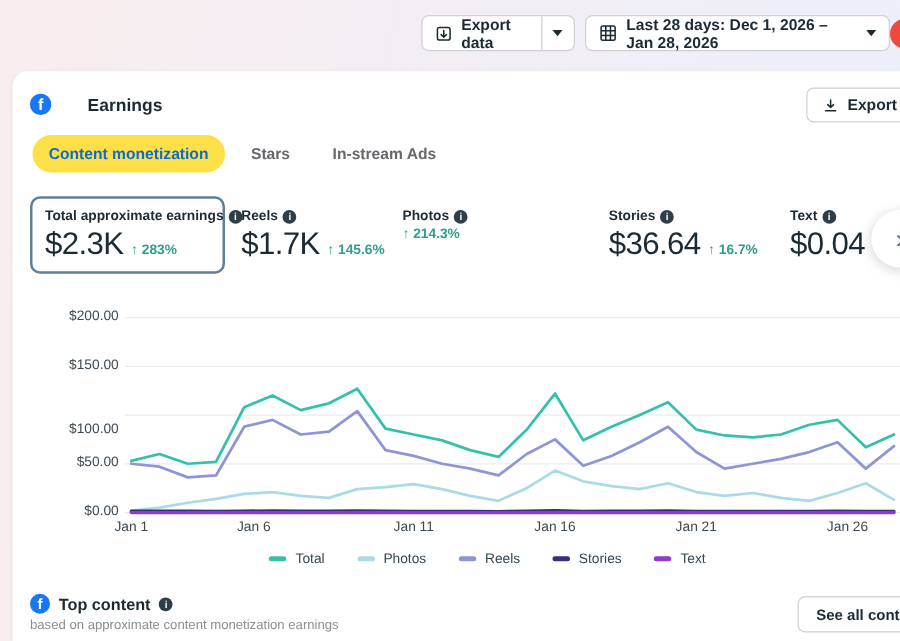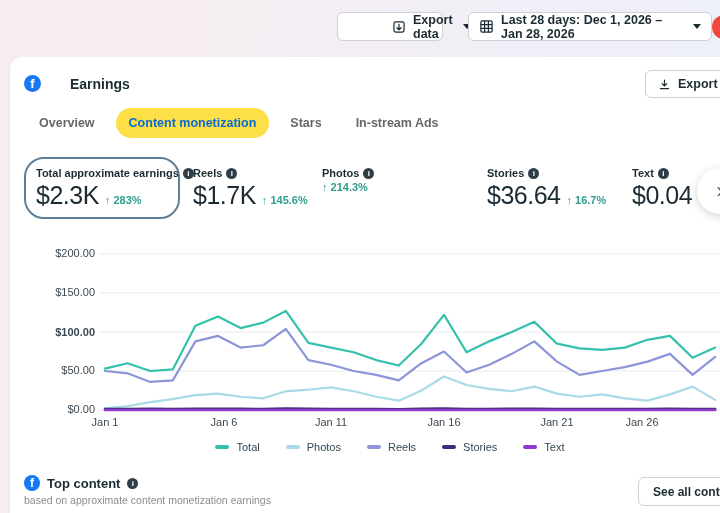--- a/index.html
+++ b/index.html
@@ -7,21 +7,21 @@
     position:relative;width:720px;height:513px;overflow:hidden;
     font-family:"Liberation Sans",sans-serif;color:#1c2b33;
     background:linear-gradient(100deg,#f8edee 0%,#f2eef6 55%,#ebeffa 100%);
   }
   
   .tb-btn{
     position:absolute;top:12px;height:29px;box-sizing:border-box;background:#fff;
     border:1px solid #ced0d4;border-radius:6px;display:flex;align-items:center;
     font-size:12.5px;font-weight:600;color:#1c2b33;cursor:pointer;
   }
-  #export-data-btn{left:337px;width:106px;padding-left:44px;}
+  #export-data-btn{left:337px;width:123px;}
   #export-data-btn .seg{display:flex;align-items:center;gap:7px;padding:0 10px;height:100%;}
   #export-data-btn .vdiv{width:1px;height:100%;background:#ced0d4;}
   #export-data-btn .caret-seg{width:30px;height:100%;display:flex;align-items:center;justify-content:center;}
   #date-btn{left:468px;width:244px;padding:0 10px;gap:7px;}
   #date-btn .spacer{flex:1;}
   .caret{width:0;height:0;border-left:4px solid transparent;border-right:4px solid transparent;border-top:5px solid #1c2b33;}
   .red-dot{position:absolute;left:712px;top:15px;width:24px;height:24px;border-radius:50%;background:#f0483e;}
   
   .panel{position:absolute;left:10px;top:57px;width:710px;height:456px;background:#fff;
     border-radius:12px 0 0 0;box-shadow:0 1px 3px rgba(0,0,0,.07);}
@@ -31,21 +31,21 @@
   #earnings-title{font-size:14px;font-weight:700;margin-left:22px;}
   #export-btn{position:absolute;left:645px;top:70px;height:28px;box-sizing:border-box;background:#fff;
     border:1px solid #ced0d4;border-radius:6px;display:flex;align-items:center;gap:7px;
     padding:0 12px;font-size:12.5px;font-weight:600;cursor:pointer;}
   
   #tabs{position:absolute;left:26px;top:108px;display:flex;align-items:center;gap:8px;}
   .tab{padding:8px 13px;font-size:12.5px;font-weight:600;color:#65676b;border-radius:18px;cursor:pointer;white-space:nowrap;}
   .tab.active{background:#fde047;color:#0a6bd2;}
   
   .mcard{position:absolute;top:157px;height:62px;box-sizing:border-box;padding:10px 0 0 0;cursor:pointer;}
-  .mcard.selected{border:2px solid #5e7f97;border-radius:20px;padding:8px 10px;width:156px;background:#fff;}
+  .mcard.selected{border:2px solid #5e7f97;border-radius:8px;padding:8px 10px;width:156px;background:#fff;}
   .mlabel{font-size:11px;font-weight:700;color:#1c2b33;display:flex;align-items:center;gap:4px;white-space:nowrap;}
   .info{width:11px;height:11px;border-radius:50%;background:#2f3e46;color:#fff;font-size:8px;font-weight:700;
     display:inline-flex;align-items:center;justify-content:center;cursor:pointer;flex:none;}
   .mval{display:flex;align-items:baseline;gap:6px;margin-top:2px;}
   .num{font-size:25px;font-weight:400;color:#1c2b33;letter-spacing:-0.5px;}
   .chg{font-size:11px;font-weight:600;color:#2f9e8b;white-space:nowrap;}
   #next-btn{position:absolute;left:697px;top:168px;width:46px;height:46px;border-radius:50%;background:#fff;
     box-shadow:0 2px 10px rgba(0,0,0,.18);display:flex;align-items:center;justify-content:center;
     font-size:22px;color:#606770;cursor:pointer;}
   
@@ -103,21 +103,20 @@
 
 <div id="export-btn">
   <svg class="ic" width="13" height="13" viewBox="0 0 16 16" fill="none" stroke="#1c2b33" stroke-width="1.5" stroke-linecap="round" stroke-linejoin="round">
     <path d="M8 2.5v7M5.2 7l2.8 2.8L10.8 7M3 13h10"></path>
   </svg>
   <span>Export</span>
 
 </div>
 
 <div id="tabs">
-    <div class="tab">Overview</div>
     <div class="tab active">Content monetization</div>
     <div class="tab">Stars</div>
     <div class="tab">In-stream Ads</div>
   </div>
 
 <div id="metric-cards">
     <div class="mcard selected" style="left: 24px;">
       <div class="mlabel">
         <span>Total approximate earnings</span>
         <span class="info">i</span>
@@ -179,31 +178,31 @@
     <line x1="100" x2="720" y1="410" y2="410" stroke="#e9ebf0" stroke-width="1"></line>
     <polyline points="105,408.44 127.6,406.1 150.2,402.2 172.8,399.08 195.4,395.18 218,393.62 240.60000000000002,396.74 263.20000000000005,398.3 285.8,391.28 308.4,389.72 331,387.38 353.6,391.28 376.20000000000005,396.74 398.8,400.64 421.40000000000003,390.5 444,376.46 466.6,385.04 489.20000000000005,388.94 511.8,391.28 534.4000000000001,386.6 557,393.62 579.6,396.74 602.2,394.4 624.8000000000001,398.3 647.4000000000001,400.64 670,394.4 692.6,386.6 715.2,399.86" fill="none" stroke="#a9dbe6" stroke-width="2.2" stroke-linejoin="round" stroke-linecap="round"></polyline>
     <polyline points="105,371 127.6,373.34 150.2,381.92 172.8,380.36 195.4,341.36 218,335.9 240.60000000000002,347.6 263.20000000000005,345.26 285.8,328.88 308.4,360.08 331,364.76 353.6,371 376.20000000000005,374.9 398.8,380.36 421.40000000000003,363.2 444,351.5 466.6,372.56 489.20000000000005,364.76 511.8,353.84 534.4000000000001,341.36 557,361.64 579.6,374.9 602.2,371 624.8000000000001,367.1 647.4000000000001,361.64 670,353.84 692.6,374.9 715.2,356.96" fill="none" stroke="#8b95d8" stroke-width="2.2" stroke-linejoin="round" stroke-linecap="round"></polyline>
     <polyline points="105,368.65999999999997 127.6,363.2 150.2,371 172.8,369.44 195.4,325.76 218,316.4 240.60000000000002,328.1 263.20000000000005,322.64 285.8,310.94 308.4,342.92 331,347.6 353.6,352.28 376.20000000000005,360.08 398.8,365.54 421.40000000000003,343.7 444,314.84000000000003 466.6,352.28 489.20000000000005,341.36 511.8,332 534.4000000000001,321.86 557,343.7 579.6,348.38 602.2,349.94 624.8000000000001,347.6 647.4000000000001,339.8 670,335.9 692.6,357.74 715.2,347.6" fill="none" stroke="#35c0ac" stroke-width="2.2" stroke-linejoin="round" stroke-linecap="round"></polyline>
     <polyline points="105,408.986 127.6,408.986 150.2,408.908 172.8,409.064 195.4,408.83 218,408.752 240.60000000000002,408.908 263.20000000000005,408.986 285.8,408.674 308.4,408.908 331,409.064 353.6,409.064 376.20000000000005,409.142 398.8,409.22 421.40000000000003,408.908 444,408.596 466.6,409.064 489.20000000000005,408.986 511.8,408.83 534.4000000000001,408.752 557,409.064 579.6,409.142 602.2,409.064 624.8000000000001,409.142 647.4000000000001,409.142 670,408.908 692.6,409.064 715.2,409.064" fill="none" stroke="#35307d" stroke-width="2.6" stroke-linejoin="round" stroke-linecap="round"></polyline>
     <polyline points="105,410 127.6,410 150.2,410 172.8,410 195.4,410 218,410 240.60000000000002,410 263.20000000000005,410 285.8,410 308.4,410 331,410 353.6,410 376.20000000000005,410 398.8,410 421.40000000000003,410 444,410 466.6,410 489.20000000000005,410 511.8,410 534.4000000000001,410 557,410 579.6,410 602.2,410 624.8000000000001,410 647.4000000000001,410 670,410 692.6,410 715.2,410" fill="none" stroke="#9138cf" stroke-width="2.6" stroke-linejoin="round" stroke-linecap="round"></polyline>
   </svg>
 <div id="y-axis">
     <span class="ytick" style="top: 247px;">$200.00</span>
     <span class="ytick" style="top: 286px;">$150.00</span>
-    <span class="ytick" style="top: 326px; font-weight: bold;">$100.00</span>
+    <span class="ytick" style="top: 337px;">$100.00</span>
     <span class="ytick" style="top: 364px;">$50.00</span>
     <span class="ytick" style="top: 403px;">$0.00</span>
   </div>
 <div id="x-axis">
     <span class="xtick" style="left: 105px;">Jan 1</span>
-    <span class="xtick" style="left: 224px;">Jan 6</span>
+    <span class="xtick" style="left: 203px;">Jan 6</span>
     <span class="xtick" style="left: 331px;">Jan 11</span>
     <span class="xtick" style="left: 444px;">Jan 16</span>
     <span class="xtick" style="left: 557px;">Jan 21</span>
-    <span class="xtick" style="left: 642px;">Jan 26</span>
+    <span class="xtick" style="left: 678px;">Jan 26</span>
   </div>
 <div id="legend">
     <div class="lg-item">
       <span class="lg-swatch" style="background: rgb(53, 192, 172);"></span>
       <span>Total</span>
     </div>
     <div class="lg-item">
       <span class="lg-swatch" style="background: rgb(169, 219, 230);"></span>
       <span>Photos</span>
     </div>

